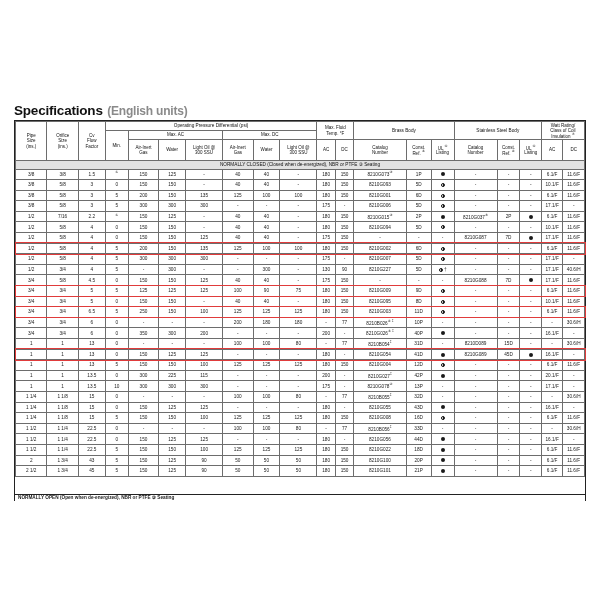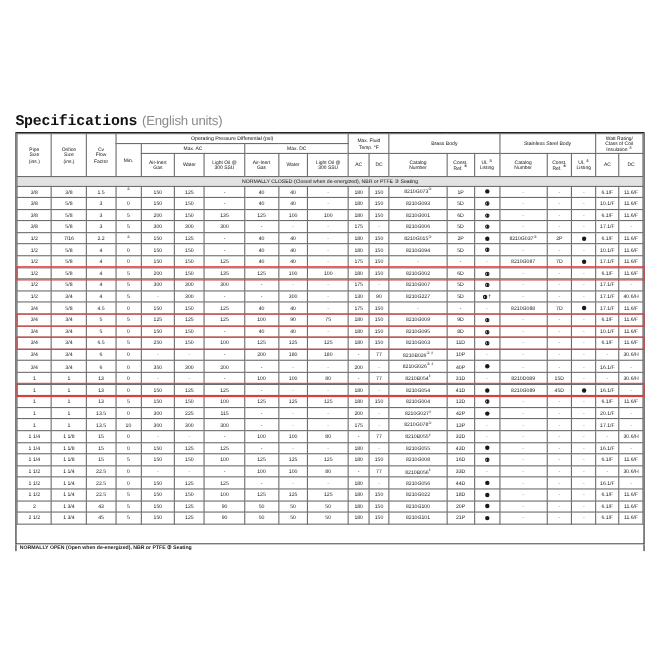--- a/index.html
+++ b/index.html
@@ -11,24 +11,24 @@
     overflow:hidden;
   }
   .page{position:relative;width:600px;height:600px;}
 
   
   .title-row{
     position:absolute;left:14px;top:101px;
     white-space:nowrap;
   }
   .title-main{
-    font-size:13.5px;font-weight:bold;color:#111;letter-spacing:-0.2px;font-family:Liberation Mono, monospace;
+    font-size:13.5px;font-weight:bold;color:#111;letter-spacing:-0.2px;
   }
   .title-sub{
-    font-size:12px;font-weight:normal;color:#8a8a8a;letter-spacing:-0.2px;
+    font-size:12px;font-weight:bold;color:#8a8a8a;letter-spacing:-0.2px;
   }
 
   
   .tbl-wrap{
     position:absolute;left:14px;top:120px;
     width:572px;
     border:1px solid #222;
     box-sizing:border-box;
     background:#fff;
     overflow:hidden;

